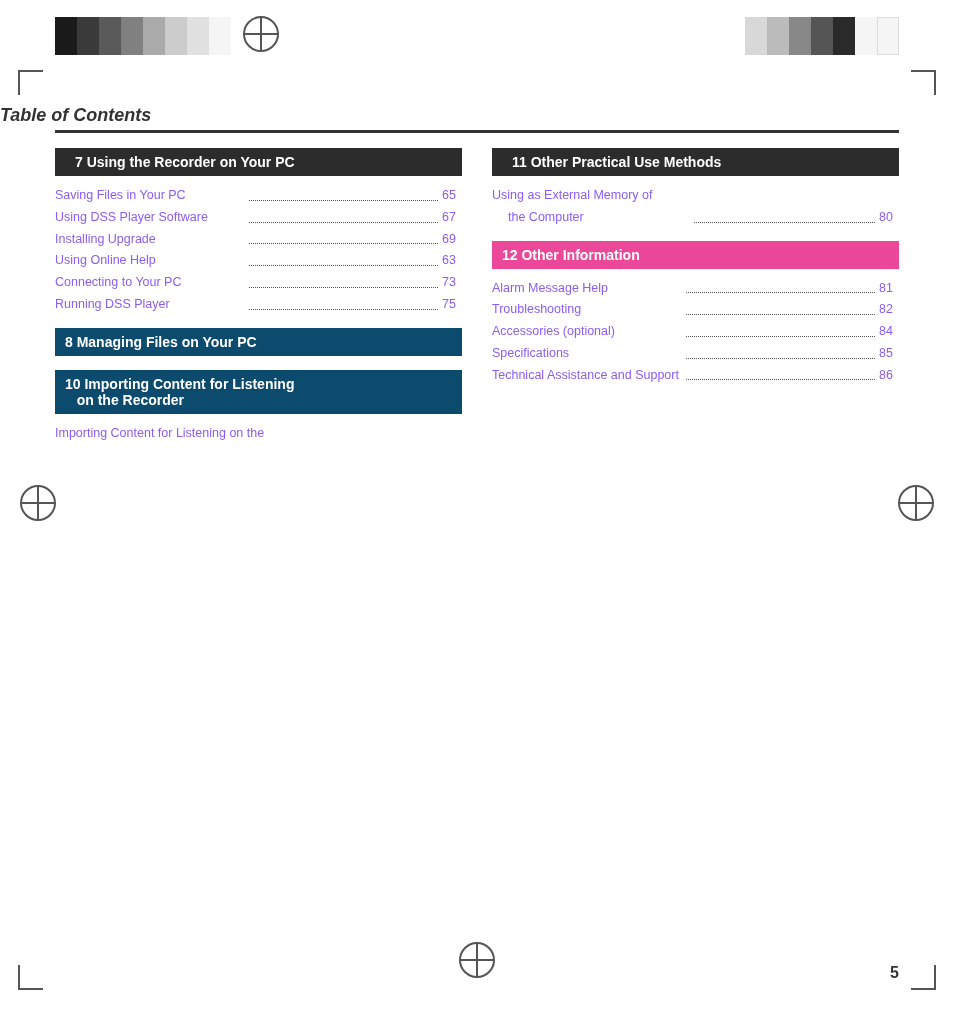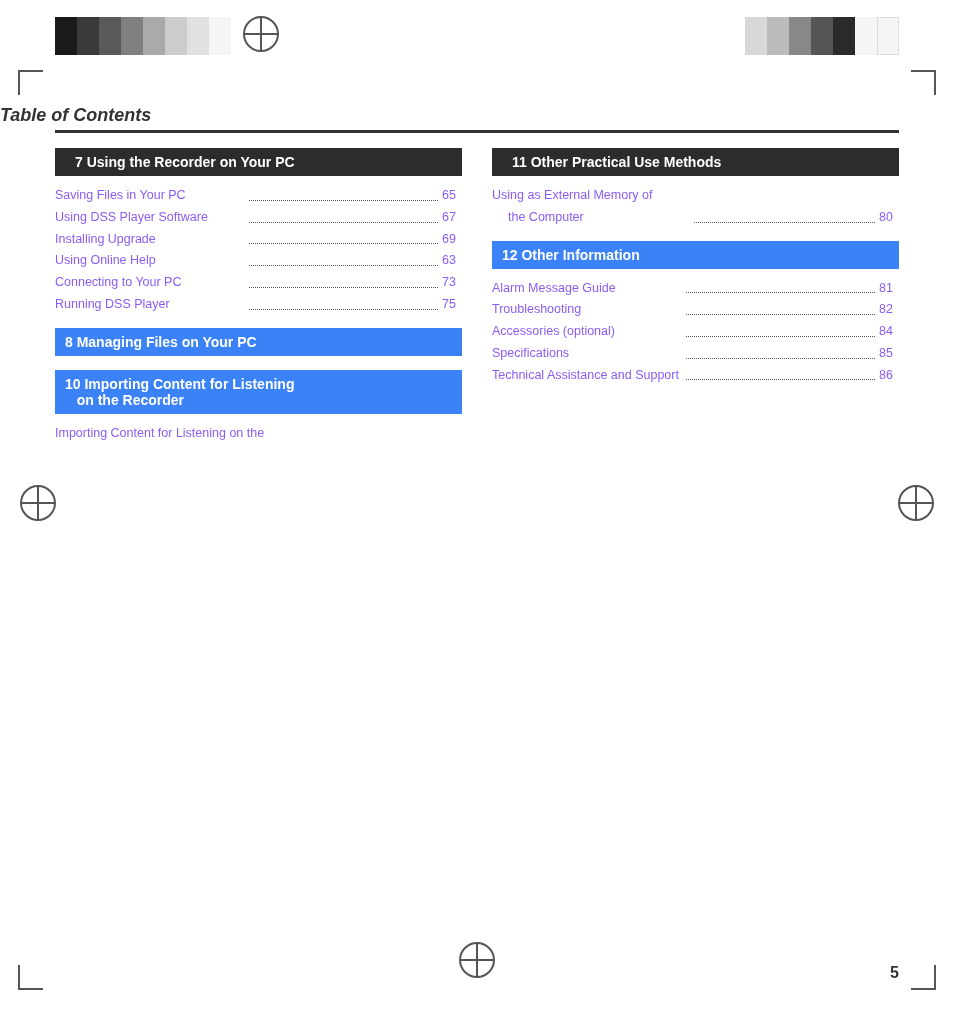--- a/index.html
+++ b/index.html
@@ -142,25 +142,25 @@
       padding: 6px 10px;
       margin-bottom: 10px;
     }
 
     .section-header-dark {
       background: #2c2c2c;
       padding-left: 20px;
     }
 
     .section-header-medium {
-      background: #3b82f6;
+      background: #0c4a6e;
     }
 
     .section-header-light {
-      background: #3b82f6;
+      background: #ec4899;
     }
 
     
     .toc-entry {
       font-size: 12.5px;
       color: #8b5cf6;
       display: flex;
       margin-bottom: 3px;
       line-height: 1.5;
     }
@@ -352,21 +352,21 @@
       <div class="toc-entry toc-sub">
         <span class="toc-text">the Computer</span>
         <span class="toc-dots"></span>
         <span class="toc-page">80</span>
       </div>
     </div>
 
     <div class="toc-section">
       <div class="section-header section-header-light">12 Other Information</div>
       <div class="toc-entry">
-        <span class="toc-text">Alarm Message Guide</span>
+        <span class="toc-text">Alarm Message Help</span>
         <span class="toc-dots"></span>
         <span class="toc-page">81</span>
       </div>
       <div class="toc-entry">
         <span class="toc-text">Troubleshooting</span>
         <span class="toc-dots"></span>
         <span class="toc-page">82</span>
       </div>
       <div class="toc-entry">
         <span class="toc-text">Accessories (optional)</span>

